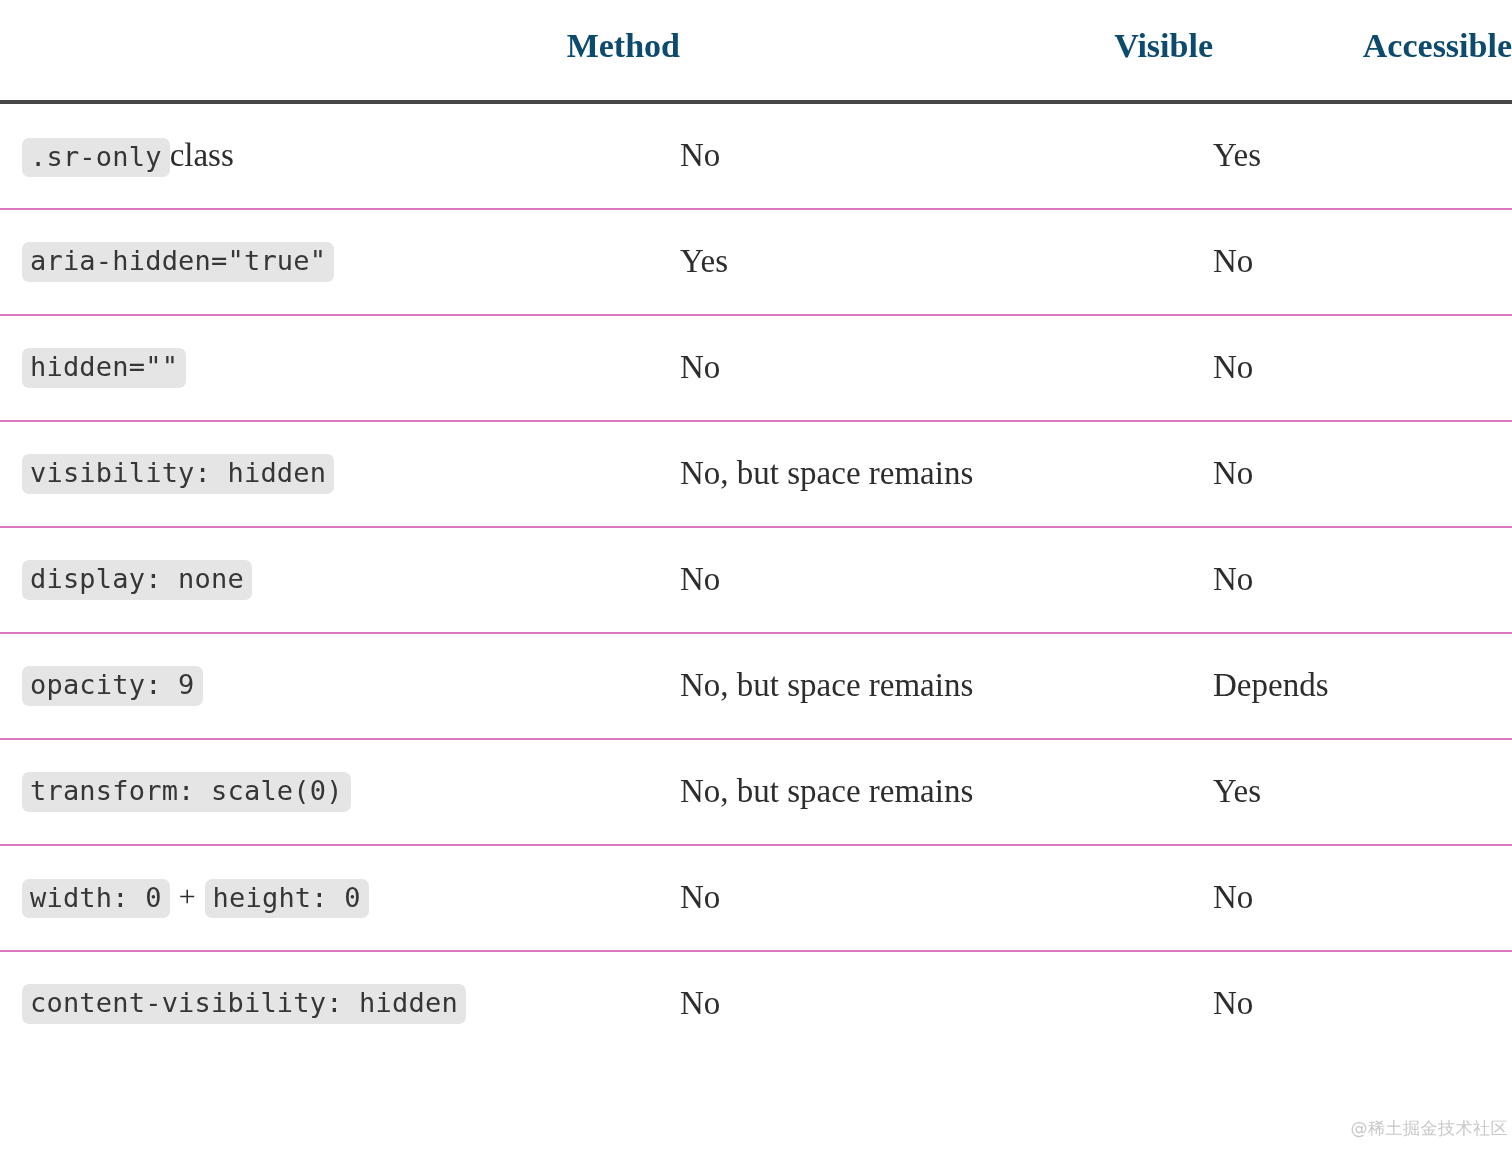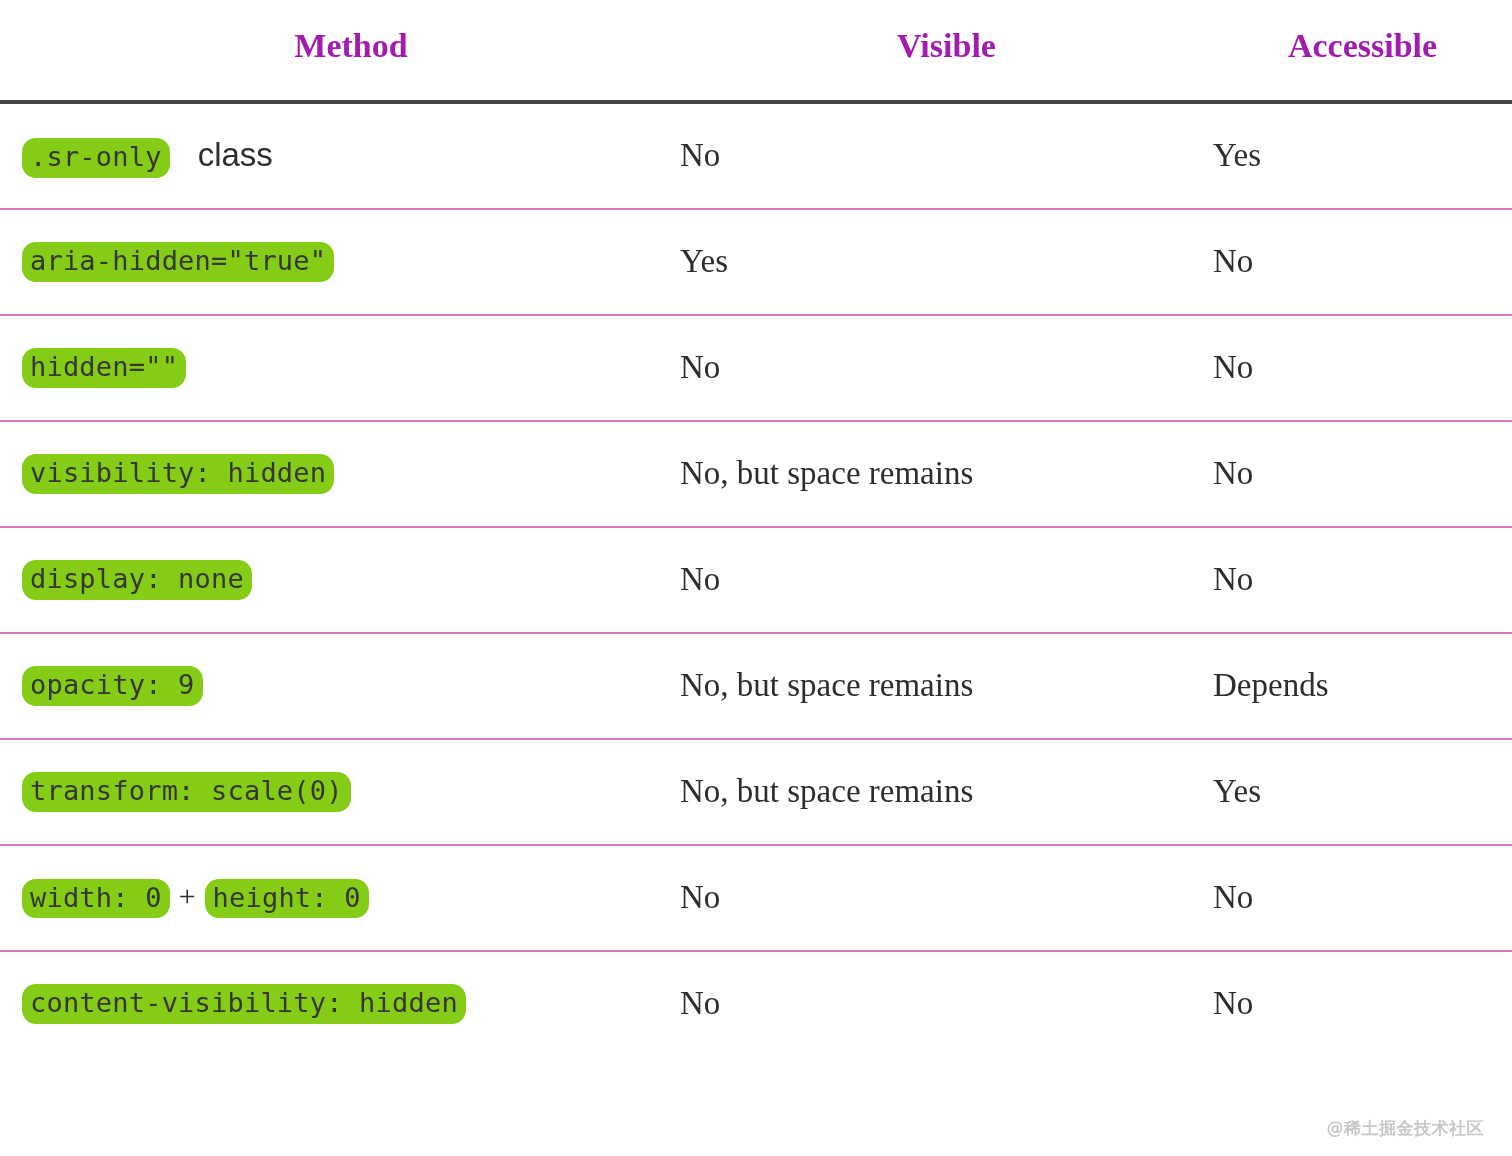--- a/index.html
+++ b/index.html
@@ -25,25 +25,25 @@
     border-collapse: collapse;
     table-layout: fixed;
     width: 1512px;
   }
 
   table.compat-table col.col-method     { width: 680px; }
   table.compat-table col.col-visible    { width: 533px; }
   table.compat-table col.col-accessible { width: 299px; }
 
   thead th {
-    text-align: center;
+    text-align: right;
     font-family: "Liberation Serif", "DejaVu Serif", serif;
     font-weight: bold;
     font-size: 34px;
-    color: #a21caf;
+    color: #0c4a6e;
     padding: 0 0 36px 0;
     height: 64px;
     vertical-align: bottom;
     line-height: 1.05;
     border-bottom: 4px solid #474747;
     white-space: nowrap;
   }
   thead th.th-method     { padding-left: 22px; }
   thead th.th-visible    { padding-left: 0px; }
   thead th.th-accessible { padding-left: 0px; }
@@ -68,56 +68,55 @@
   .method-inner {
     display: flex;
     align-items: baseline;
     gap: 0;
   }
 
   code.code-chip {
     font-family: "DejaVu Sans Mono", "Liberation Mono", monospace;
     font-size: 27px;
     letter-spacing: 0.2px;
-    background: #84cc16;
+    background: #e5e5e5;
     color: #363636;
-    border-radius: 14px;
+    border-radius: 7px;
     padding: 5px 8px 6px 8px;
     display: inline-block;
     line-height: 1.05;
     white-space: pre;
   }
 
   .suffix-text {
-    font-family: Liberation Sans, sans-serif;
+    font-family: Liberation Serif, serif;
     font-size: 33px;
     color: #2d2d2d;
-    margin-left: 28px;
+    margin-left: 0;
   }
 
   .plus-sep {
     font-family: "Liberation Serif", "DejaVu Serif", serif;
     font-size: 30px;
     color: #2d2d2d;
     margin: 0 9px;
     position: relative;
     top: -1px;
   }
 
   .watermark {
     position: absolute;
-    right: 28px;
+    right: 4px;
     bottom: 16px;
     font-family: "DejaVu Sans", "Liberation Sans", sans-serif;
     font-size: 17px;
     color: #c8c8c8;
     letter-spacing: 0.5px;
     white-space: nowrap;
     user-select: none;
-    font-weight: bold;
   }
 </style>
 </head>
 <body>
 
 <div class="table-wrap">
   <table class="compat-table">
     <colgroup>
       <col class="col-method">
       <col class="col-visible">

